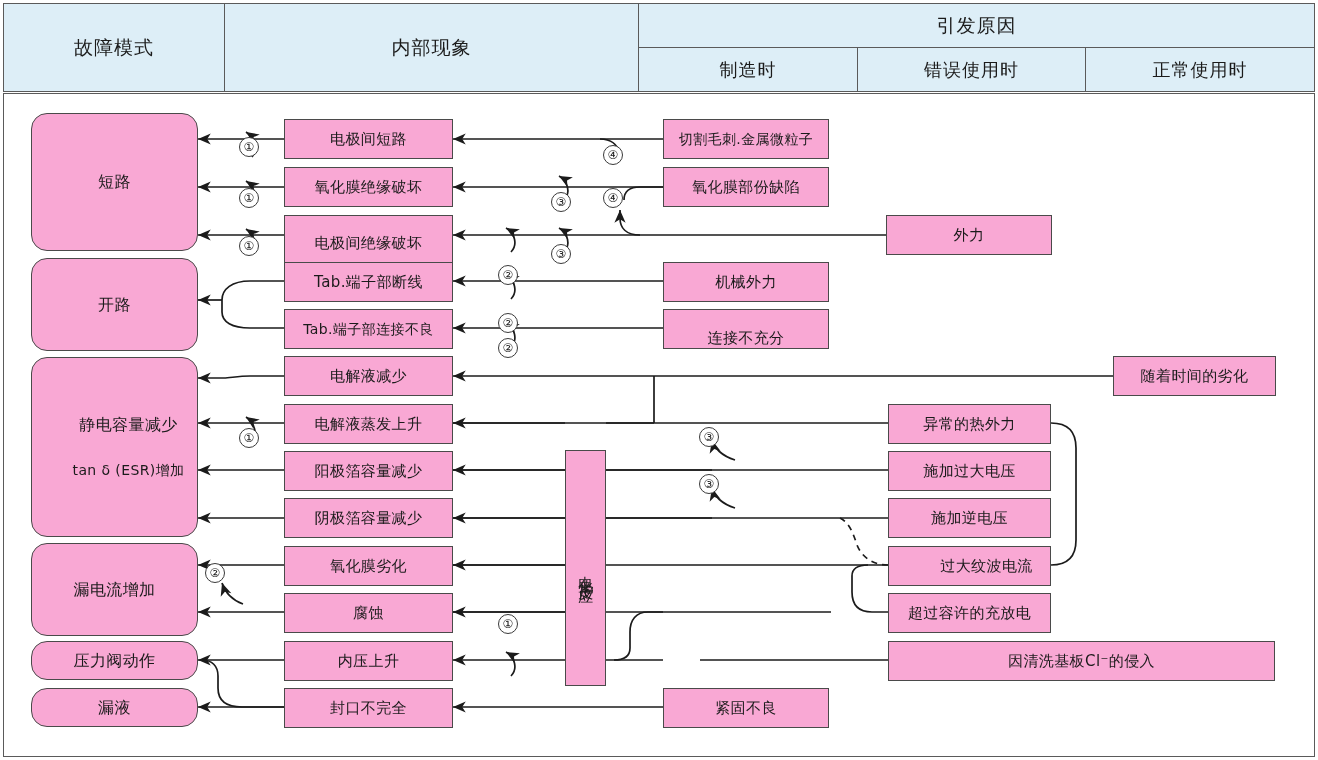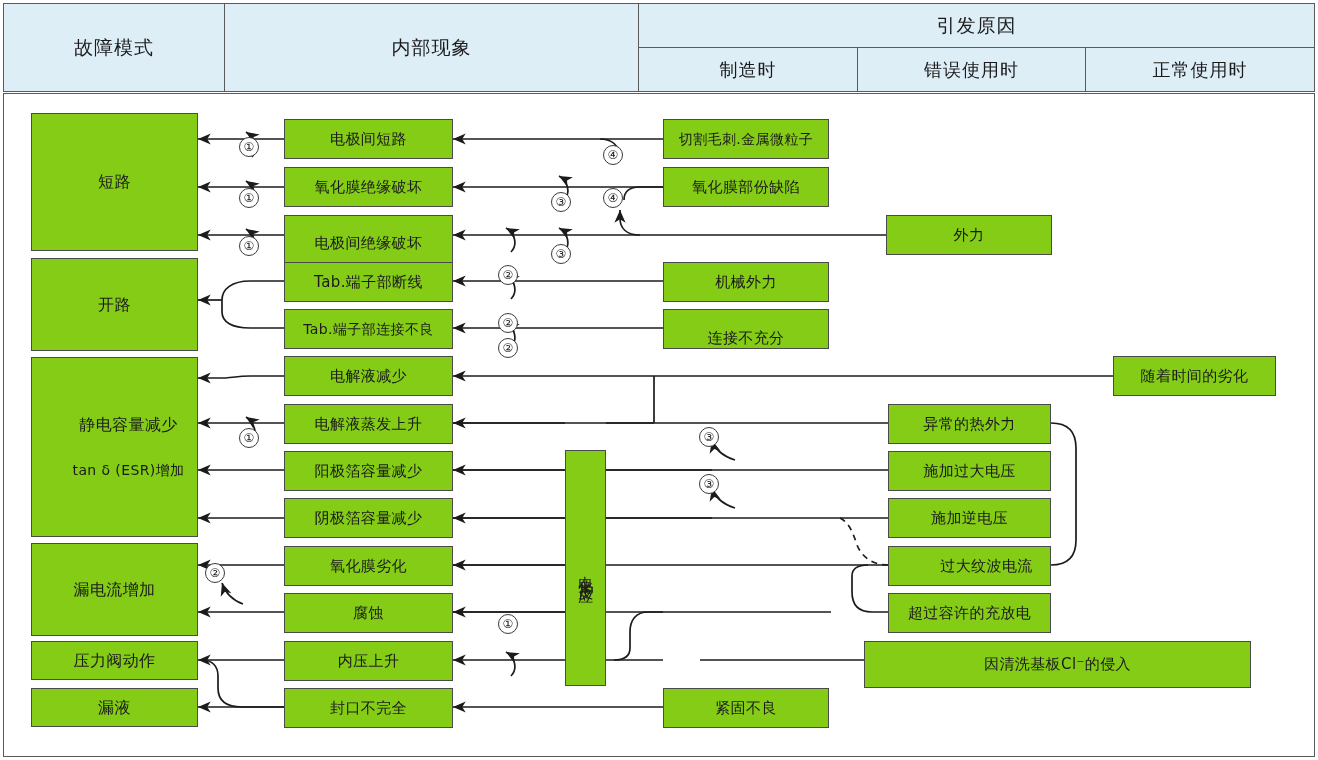--- a/index.html
+++ b/index.html
@@ -36,36 +36,37 @@
     width: 1312px;
     height: 664px;
     border: 1.5px solid #5a5a5a;
     box-sizing: border-box;
     background: #fff;
   }
   
   .node {
     position: absolute;
     border: 1.4px solid #4a4a4a;
-    background: #84cc16;
+    background: #f9a8d4;
     box-sizing: border-box;
     display: flex;
     align-items: center;
     justify-content: center;
     text-align: center;
     font-size: 15px;
     line-height: 1.35;
     color: #1b1b1b;
     z-index: 3;
     letter-spacing: 0.4px;
   }
   .node.mode {
     font-size: 16px;
     flex-direction: column;
     gap: 26px;
+    border-radius: 16px;
   }
   .node.vertical {
     writing-mode: vertical-rl;
     text-orientation: upright;
     letter-spacing: 3px;
     font-size: 15px;
     padding-top: 6px;
   }
   .node .sub {
     font-size: 14px;
@@ -317,21 +318,21 @@
   </div>
   <div class="node" style="left:888px; top:498px; width:163px; height:40px;">
     <span>施加逆电压</span>
   </div>
   <div class="node" style="left:888px; top:546px; width:163px; height:40px;padding-left:34px;">
     <span>过大纹波电流</span>
   </div>
   <div class="node" style="left:888px; top:593px; width:163px; height:40px;">
     <span>超过容许的充放电</span>
   </div>
-  <div class="node" style="left:864px; top:641px; width:387px; height:47px;">
+  <div class="node" style="left:888px; top:641px; width:387px; height:40px;">
     <span>因清洗基板Cl⁻的侵入</span>
   </div>
 
   <div class="node" style="left:1113px; top:356px; width:163px; height:40px;">
     <span>随着时间的劣化</span>
   </div>
 
   <div id="marker-layer">
       <div class="marker" style="left: 239px; top: 137px;">①</div>
       <div class="marker" style="left: 239px; top: 188px;">①</div>

